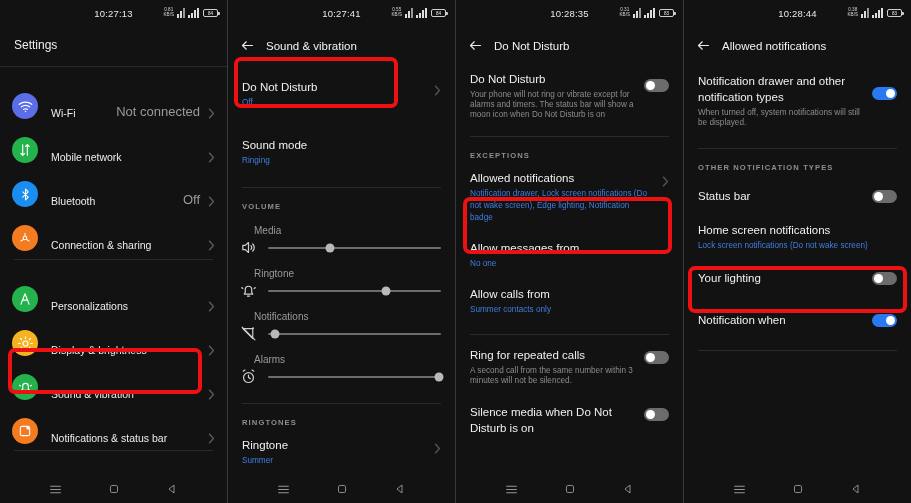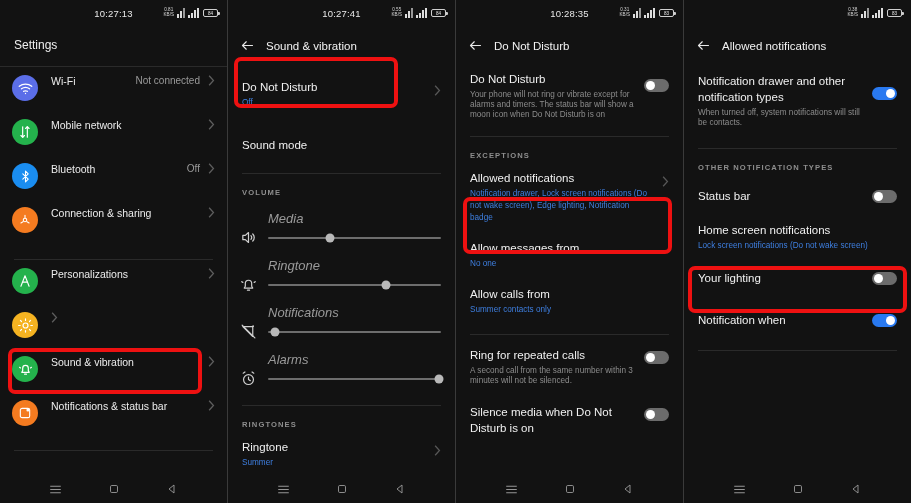--- a/index.html
+++ b/index.html
@@ -61,34 +61,34 @@
     padding: 12px 14px 14px 12px;
   }
   .backarrow { width: 15px; height: 15px; flex: 0 0 auto; }
   .titlebar .ttxt { font-size: 11.5px; color: #f2f2f2; }
 
   .hairline { height: 1px; background: #2a2a2a; margin: 0 0 0 0; }
   .hairline.inset { margin: 0 14px; }
 
   
   .row {
-    display: flex; align-items: flex-start;
+    display: flex; align-items: flex-end;
     padding: 0 12px;
     height: 44px;
     position: relative;
   }
   .ico {
     width: 26px; height: 26px; border-radius: 50%;
     flex: 0 0 auto;
     display: flex; align-items: center; justify-content: center;
     margin-right: 13px;
   }
   .ico svg { display: block; }
   .rowlabel { font-size: 10.5px; color: #ececec; flex: 1 1 auto; }
-  .rowvalue { font-size: 10px; color: #9a9a9a; margin-right: 8px; }
+  .rowvalue { font-size: 13px; color: #9a9a9a; margin-right: 8px; }
   .chev { width: 7px; height: 11px; flex: 0 0 auto; opacity: .55; }
 
   
   .srow {
     padding: 10px 14px 10px 14px;
     position: relative;
     display: flex; align-items: flex-start;
   }
   .srow .scol { flex: 1 1 auto; min-width: 0; }
   .srow .stitle { font-size: 11.5px; color: #f0f0f0; line-height: 16px; }
@@ -97,21 +97,21 @@
   .srow .schev { width: 7px; height: 11px; opacity: .5; margin: 6px 0 0 8px; flex: 0 0 auto; }
 
   .sectionhdr {
     font-size: 7.6px; color: #8e8e8e; letter-spacing: 1.1px;
     font-weight: 700;
     padding: 14px 14px 8px 14px;
   }
 
   
   .slider-block { padding: 6px 14px 6px 12px; }
-  .slider-label { font-size: 13px; color: #9a9a9a; margin-left: 28px; margin-bottom: 3px; font-style: italic; }
+  .slider-label { font-size: 10px; color: #9a9a9a; margin-left: 14px; margin-bottom: 3px; }
   .slider-line { display: flex; align-items: center; gap: 11px; }
   .slider-ic { width: 17px; height: 17px; flex: 0 0 auto; }
   .track {
     position: relative; flex: 1 1 auto;
     height: 2px; background: #6d6d6d; border-radius: 2px;
   }
   .knob {
     position: absolute; top: 50%; transform: translate(-50%, -50%);
     width: 9px; height: 9px; border-radius: 50%; background: #b9b9b9;
   }
@@ -256,20 +256,21 @@
     </div>
 
 
     <div class="row">
       <div class="ico" style="background:#f5b321">
         <svg width="15" height="15" viewBox="0 0 24 24" fill="none" stroke="#fff" stroke-width="1.9" stroke-linecap="round">
             <circle cx="12" cy="12" r="4"></circle>
             <path d="M12 1.5v2.5M12 20v2.5M3.5 12H1M23 12h-2.5M5.6 5.6L3.9 3.9M20.1 20.1l-1.7-1.7M18.4 5.6l1.7-1.7M3.9 20.1l1.7-1.7"></path>
           </svg>
       </div>
+      <div class="rowlabel">Display &amp; brightness</div>
       <svg class="chev" viewBox="0 0 8 14" fill="none" stroke="#9b9b9b" stroke-width="1.6">
           <path d="M1 1l5.5 6L1 13"></path>
         </svg>
     </div>
 
     <div class="row">
       <div class="ico" style="background:#24b24c">
         <svg width="15" height="15" viewBox="0 0 24 24" fill="none" stroke="#fff" stroke-width="1.9" stroke-linecap="round" stroke-linejoin="round">
             <path d="M7.5 10a4.5 4.5 0 0 1 9 0v4l1.5 2.5h-12L7.5 14z"></path>
             <path d="M10.5 19.5h3"></path>
@@ -356,20 +357,21 @@
         <div class="ssub">Off</div>
       </div>
       <svg class="schev" viewBox="0 0 8 14" fill="none" stroke="#9b9b9b" stroke-width="1.6">
           <path d="M1 1l5.5 6L1 13"></path>
         </svg>
     </div>
 
     <div class="srow" style="padding-top:16px;padding-bottom:12px">
       <div class="scol">
         <div class="stitle">Sound mode</div>
+        <div class="ssub">Ringing</div>
       </div>
     </div>
 
     <div class="hairline inset" style="margin-top:8px"></div>
 
     <div class="sectionhdr">VOLUME</div>
 
     <div class="slider-block">
       <div class="slider-label">Media</div>
       <div class="slider-line">
@@ -557,20 +559,21 @@
           <rect x="5" y="5" width="14" height="14" rx="2.5"></rect>
         </svg>
       <svg width="12" height="12" viewBox="0 0 24 24" fill="none" stroke="#cfcfcf" stroke-width="1.8" stroke-linejoin="round">
           <path d="M16 4L6 12l10 8z"></path>
         </svg>
     </div>
   </div>
 
   <div class="panel">
     <div class="statusbar">
+      <div class="sb-time">10:28:44</div>
       <div class="sb-right">
         <div class="sb-rate">
           <div>0.38</div>
           <div>KB/S</div>
         </div>
         <svg class="sb-ic" width="8" height="10" viewBox="0 0 8 10">
             <rect x="0" y="6" width="2" height="4" fill="#ddd"></rect>
             <rect x="3" y="3" width="2" height="7" fill="#ddd"></rect>
             <rect x="6" y="0" width="2" height="10" fill="#999"></rect>
           </svg>
@@ -589,21 +592,21 @@
     <div class="titlebar">
       <svg class="backarrow" viewBox="0 0 24 24" fill="none" stroke="#e8e8e8" stroke-width="1.8" stroke-linecap="round" stroke-linejoin="round">
           <path d="M20 12H4M10 6l-6 6 6 6"></path>
         </svg>
       <div class="ttxt">Allowed notifications</div>
     </div>
 
     <div class="srow" style="padding-top:6px;padding-bottom:6px">
       <div class="scol">
         <div class="stitle">Notification drawer and other notification types</div>
-        <div class="sgrey">When turned off, system notifications will still be contacts.</div>
+        <div class="sgrey">When turned off, system notifications will still be displayed.</div>
       </div>
       <div class="toggle on" style="margin-top:14px">
           <div class="tk"></div>
         </div>
     </div>
 
     <div class="hairline inset" style="margin-top:14px"></div>
 
     <div class="sectionhdr">OTHER NOTIFICATION TYPES</div>
 

